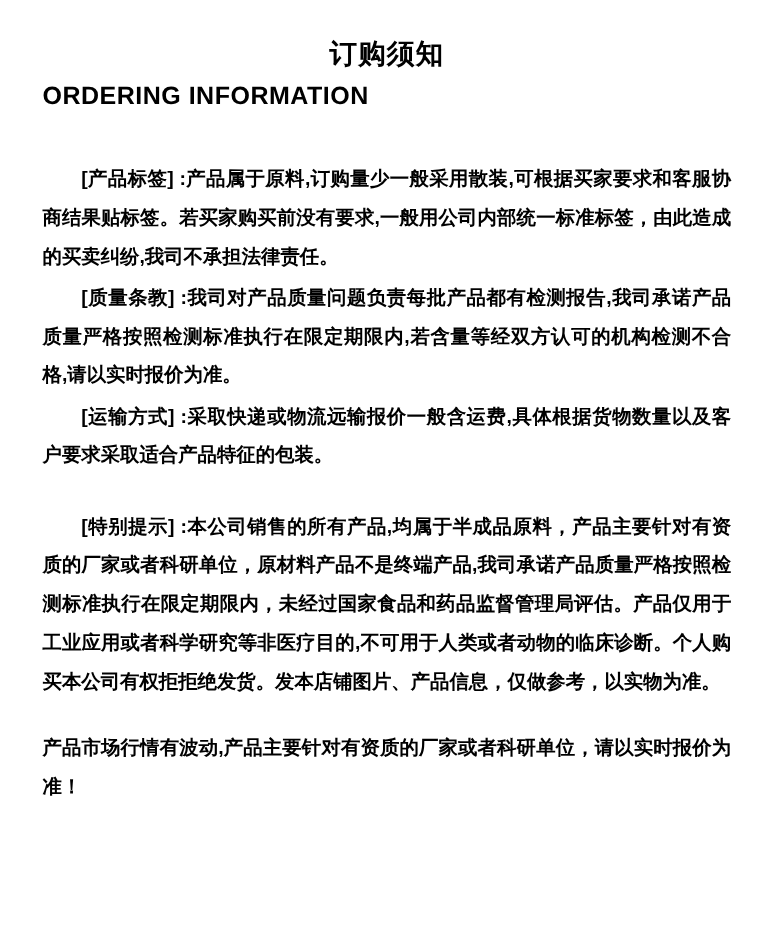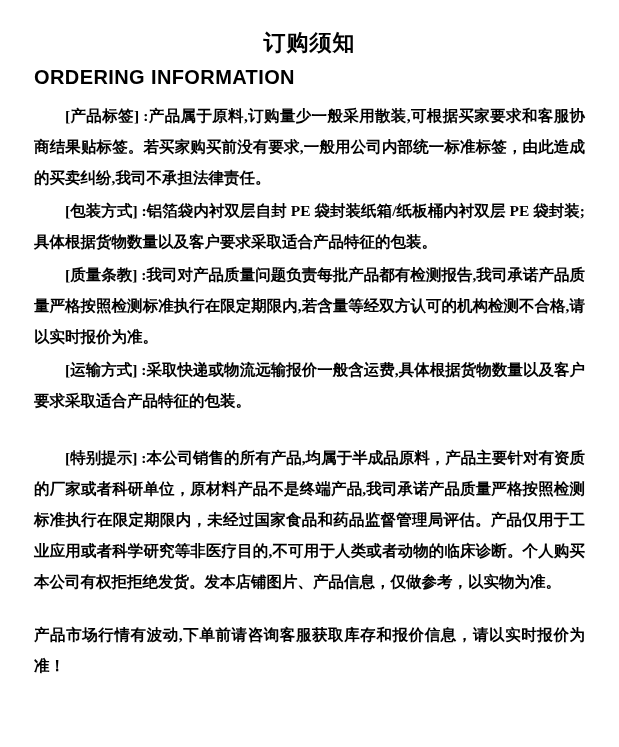--- a/index.html
+++ b/index.html
@@ -30,22 +30,21 @@
   }
   .title-en {
     text-align: left;
     font-size: 20px;
     font-weight: 700;
     letter-spacing: 0.4px;
     line-height: 30px;
     margin: 2px 0 0 0;
   }
   .body-block {
-    margin-top: 8px;
-    font-family: Liberation Serif, serif;
+    margin-top: 36px;
   }
   p.para {
     margin: 0 0 2px 0;
     font-size: 15.5px;
     font-weight: 700;
     line-height: 31px;
     text-align: justify;
     text-justify: inter-ideograph;
     text-indent: 2em;
     letter-spacing: 0px;
@@ -65,28 +64,27 @@
 
 <div class="page">
 
   <h1 class="title-cn">订购须知</h1>
   <h2 class="title-en">ORDERING INFORMATION</h2>
 
   <div class="body-block">
 
     <p class="para">[产品标签] :产品属于原料,订购量少一般采用散装,可根据买家要求和客服协商结果贴标签。若买家购买前没有要求,一般用公司内部统一标准标签，由此造成的买卖纠纷,我司不承担法律责任。</p>
 
-    <p class="para">[包装方式] :铝箔袋内衬双层自封 PE 袋封装纸箱/纸板桶内衬双层 PE 袋封装;具体根据货物数量以及客户要求采取适合产品特征的包装。</p>
 
     <p class="para">[质量条教] :我司对产品质量问题负责每批产品都有检测报告,我司承诺产品质量严格按照检测标准执行在限定期限内,若含量等经双方认可的机构检测不合格,请以实时报价为准。</p>
 
     <p class="para">[运输方式] :采取快递或物流远输报价一般含运费,具体根据货物数量以及客户要求采取适合产品特征的包装。</p>
 
     <div class="gap-large"></div>
 
     <p class="para">[特别提示] :本公司销售的所有产品,均属于半成品原料，产品主要针对有资质的厂家或者科研单位，原材料产品不是终端产品,我司承诺产品质量严格按照检测标准执行在限定期限内，未经过国家食品和药品监督管理局评估。产品仅用于工业应用或者科学研究等非医疗目的,不可用于人类或者动物的临床诊断。个人购买本公司有权拒拒绝发货。发本店铺图片、产品信息，仅做参考，以实物为准。</p>
 
     <div class="gap-small"></div>
 
-    <p class="para no-indent">产品市场行情有波动,下单前请咨询客服获取库存和报价信息，请以实时报价为准！</p>
+    <p class="para no-indent">产品市场行情有波动,产品主要针对有资质的厂家或者科研单位，请以实时报价为准！</p>
 
   </div>
 </div>
 
 </body></html>

